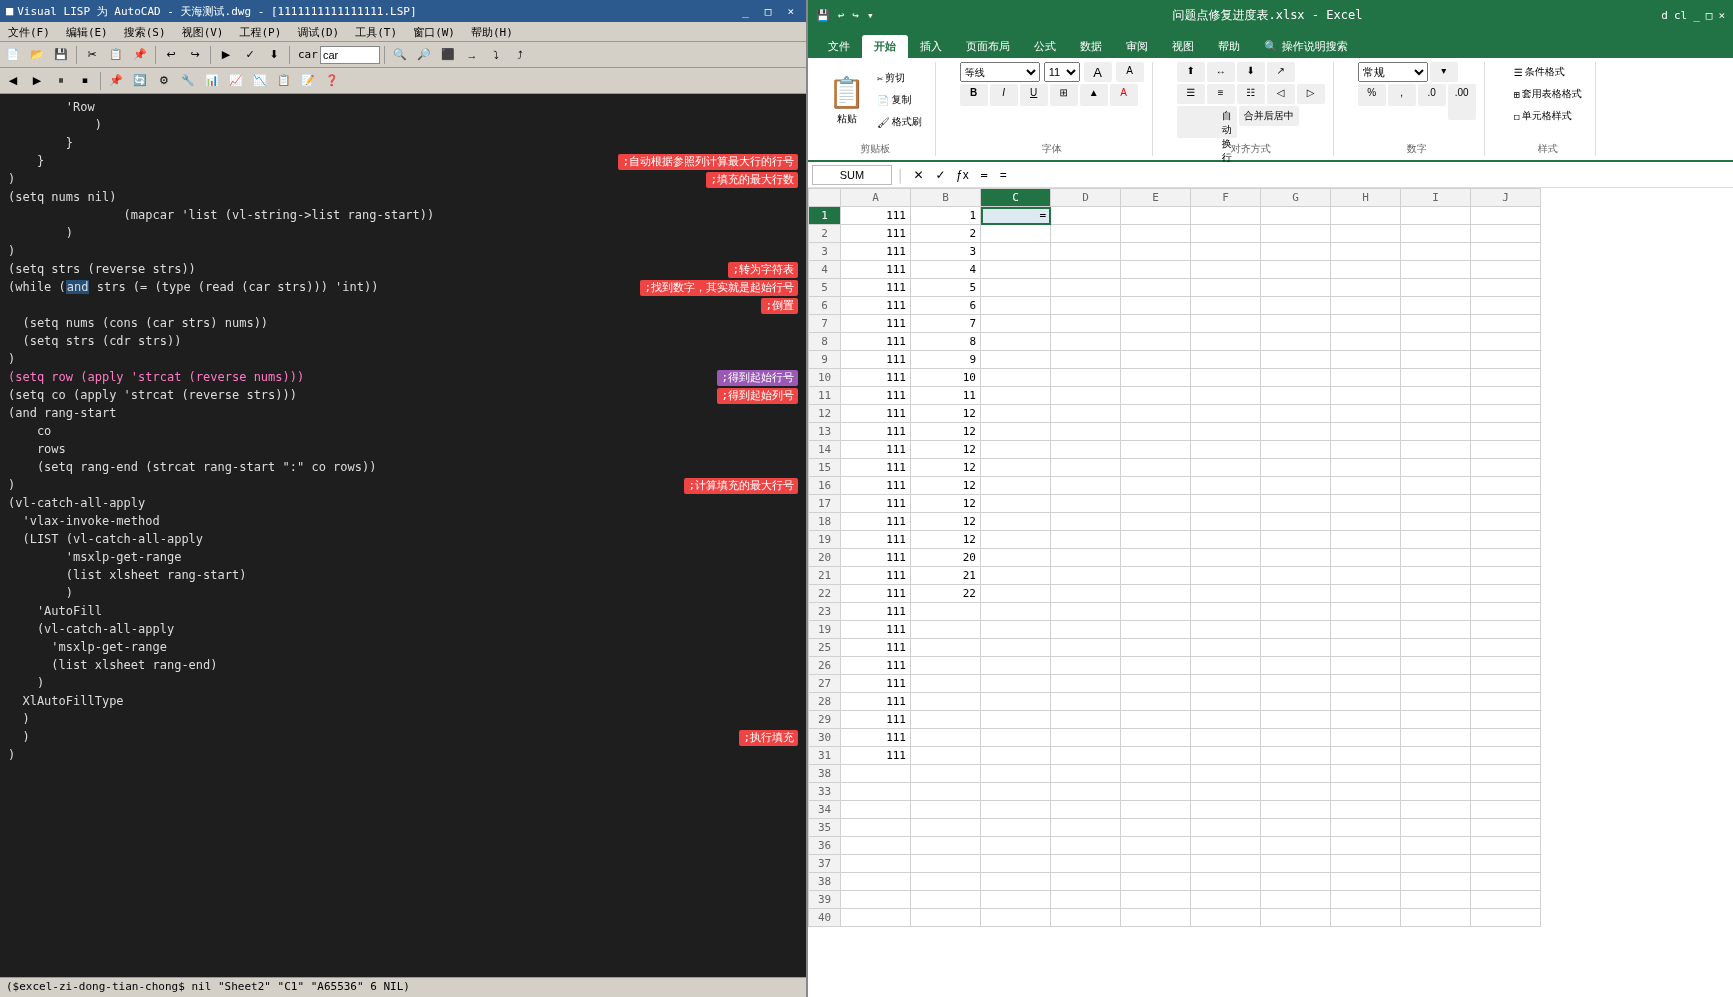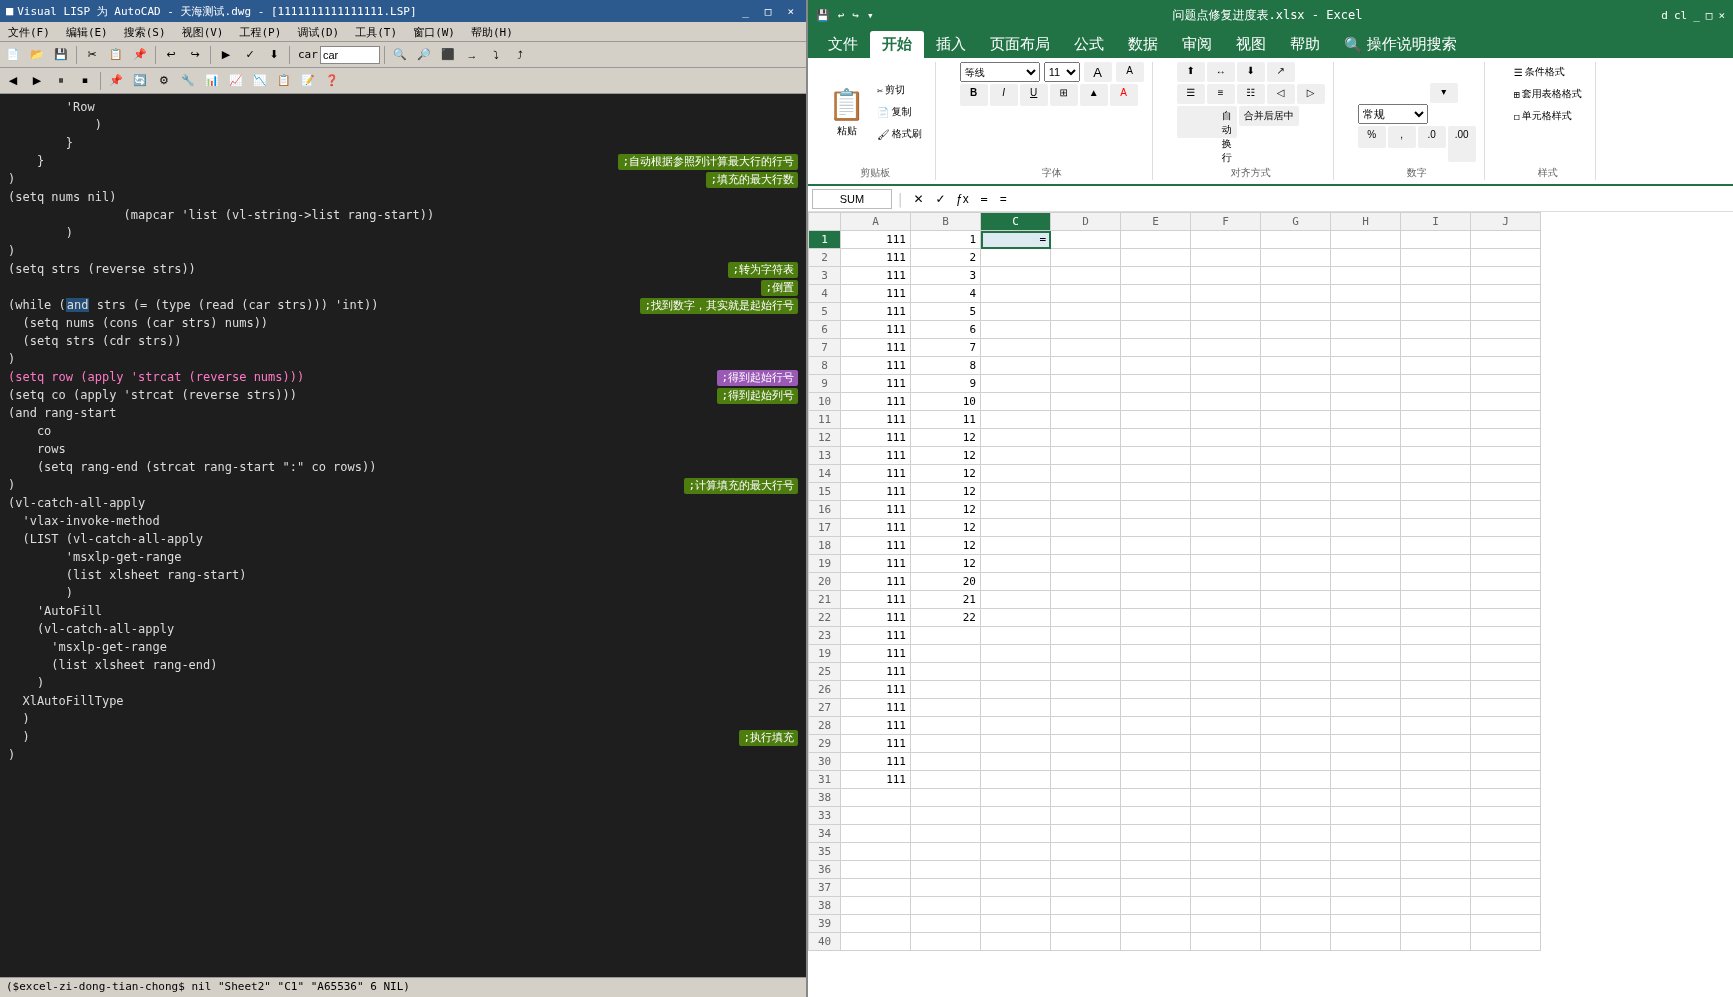--- a/index.html
+++ b/index.html
@@ -89,21 +89,21 @@
     }
 
     .code-line { display: flex; align-items: flex-end; min-height: 18px; }
     .code-text { white-space: pre; flex: 1; }
 
     
     .c-white { color: #dcdcdc; }
 
     
     .annotation {
-      background: #4d7c0f;
+      background: #ef4444;
       color: #fff;
       padding: 0 4px;
       margin-left: 8px;
       font-size: 11px;
       white-space: nowrap;
       border-radius: 2px;
     }
 
     #left-statusbar {
       background: #d4d0c8;
@@ -146,21 +146,21 @@
     #excel-tabs {
       background: #217346;
       display: flex;
       align-items: flex-end;
       height: 28px;
       padding: 0 8px;
     }
 
     .excel-tab {
       padding: 4px 12px;
-      font-size: 15px;
+      font-size: 11px;
       color: #fff;
       cursor: pointer;
       border-radius: 3px 3px 0 0;
     }
     .excel-tab.active {
       background: #fff;
       color: #217346;
       font-weight: bold;
     }
 
@@ -429,26 +429,26 @@
       <span class="code-text c-white">&nbsp;&nbsp;&nbsp;&nbsp;&nbsp;&nbsp;&nbsp;&nbsp;)</span>
     </div>
     <div class="code-line">
       <span class="code-text c-white">)</span>
     </div>
     <div class="code-line">
       <span class="code-text c-white">(setq strs (reverse strs))</span>
       <span class="annotation">;转为字符表</span>
     </div>
     <div class="code-line">
+      <span class="code-text c-white">(while (<span style="background:#264f78;color:#dcdcdc;padding:0 1px;">and</span> strs (= (type (read (car strs))) 'int))</span>
+      <span class="annotation">;找到数字，其实就是起始行号</span>
+    </div>
+    <div class="code-line">
       <span class="code-text c-white"></span>
       <span class="annotation">;倒置</span>
-    </div>
-    <div class="code-line">
-      <span class="code-text c-white">(while (<span style="background:#264f78;color:#dcdcdc;padding:0 1px;">and</span> strs (= (type (read (car strs))) 'int))</span>
-      <span class="annotation">;找到数字，其实就是起始行号</span>
     </div>
     <div class="code-line">
       <span class="code-text c-white">&nbsp;&nbsp;(setq nums (cons (car strs) nums))</span>
     </div>
     <div class="code-line">
       <span class="code-text c-white">&nbsp;&nbsp;(setq strs (cdr strs))</span>
     </div>
     <div class="code-line">
       <span class="code-text c-white">)</span>
     </div>
@@ -635,21 +635,21 @@
             <button class="rb-btn" style="width:60px;height:32px;font-size:10px;padding-left:44px;">自动换行</button>
             <button class="rb-btn" style="width:60px;height:20px;font-size:10px;">合并后居中</button>
           </div>
         </div>
         <div class="ribbon-group-label">对齐方式</div>
       </div>
 
       <div class="ribbon-group">
         <div style="display:flex;flex-direction:column;gap:2px;flex:1;">
           <div style="display:flex;gap:2px;align-items:center;">
-            <select style="width:70px;font-size:11px;height:20px;margin-top:42px;">
+            <select style="width:70px;font-size:11px;height:20px;">
               <option>常规</option>
             </select>
             <button class="rb-btn" style="width:18px;height:20px;">▾</button>
           </div>
           <div style="display:flex;gap:2px;">
             <button class="rb-btn" style="width:22px;height:22px;">%</button>
             <button class="rb-btn" style="width:22px;height:22px;">,</button>
             <button class="rb-btn" style="width:22px;height:22px;">.0</button>
             <button class="rb-btn" style="width:22px;height:36px;">.00</button>
           </div>

